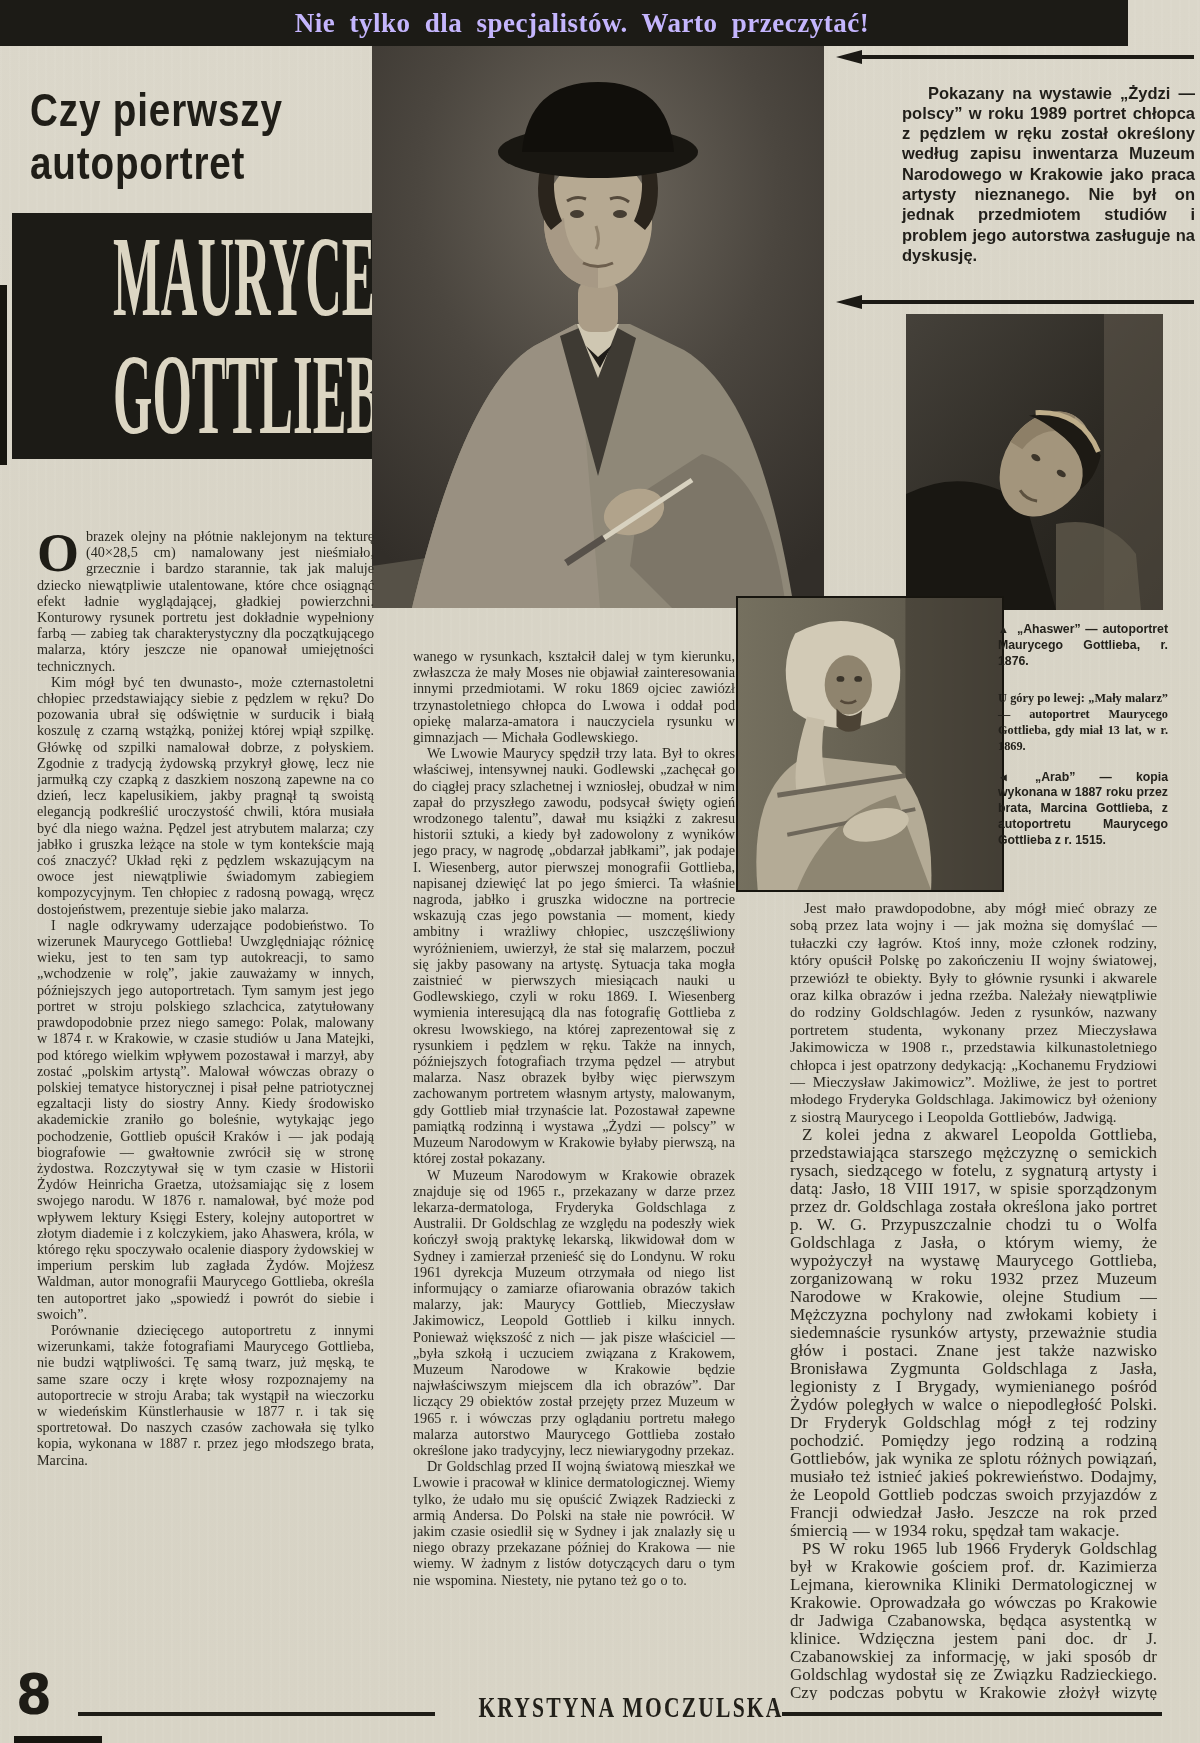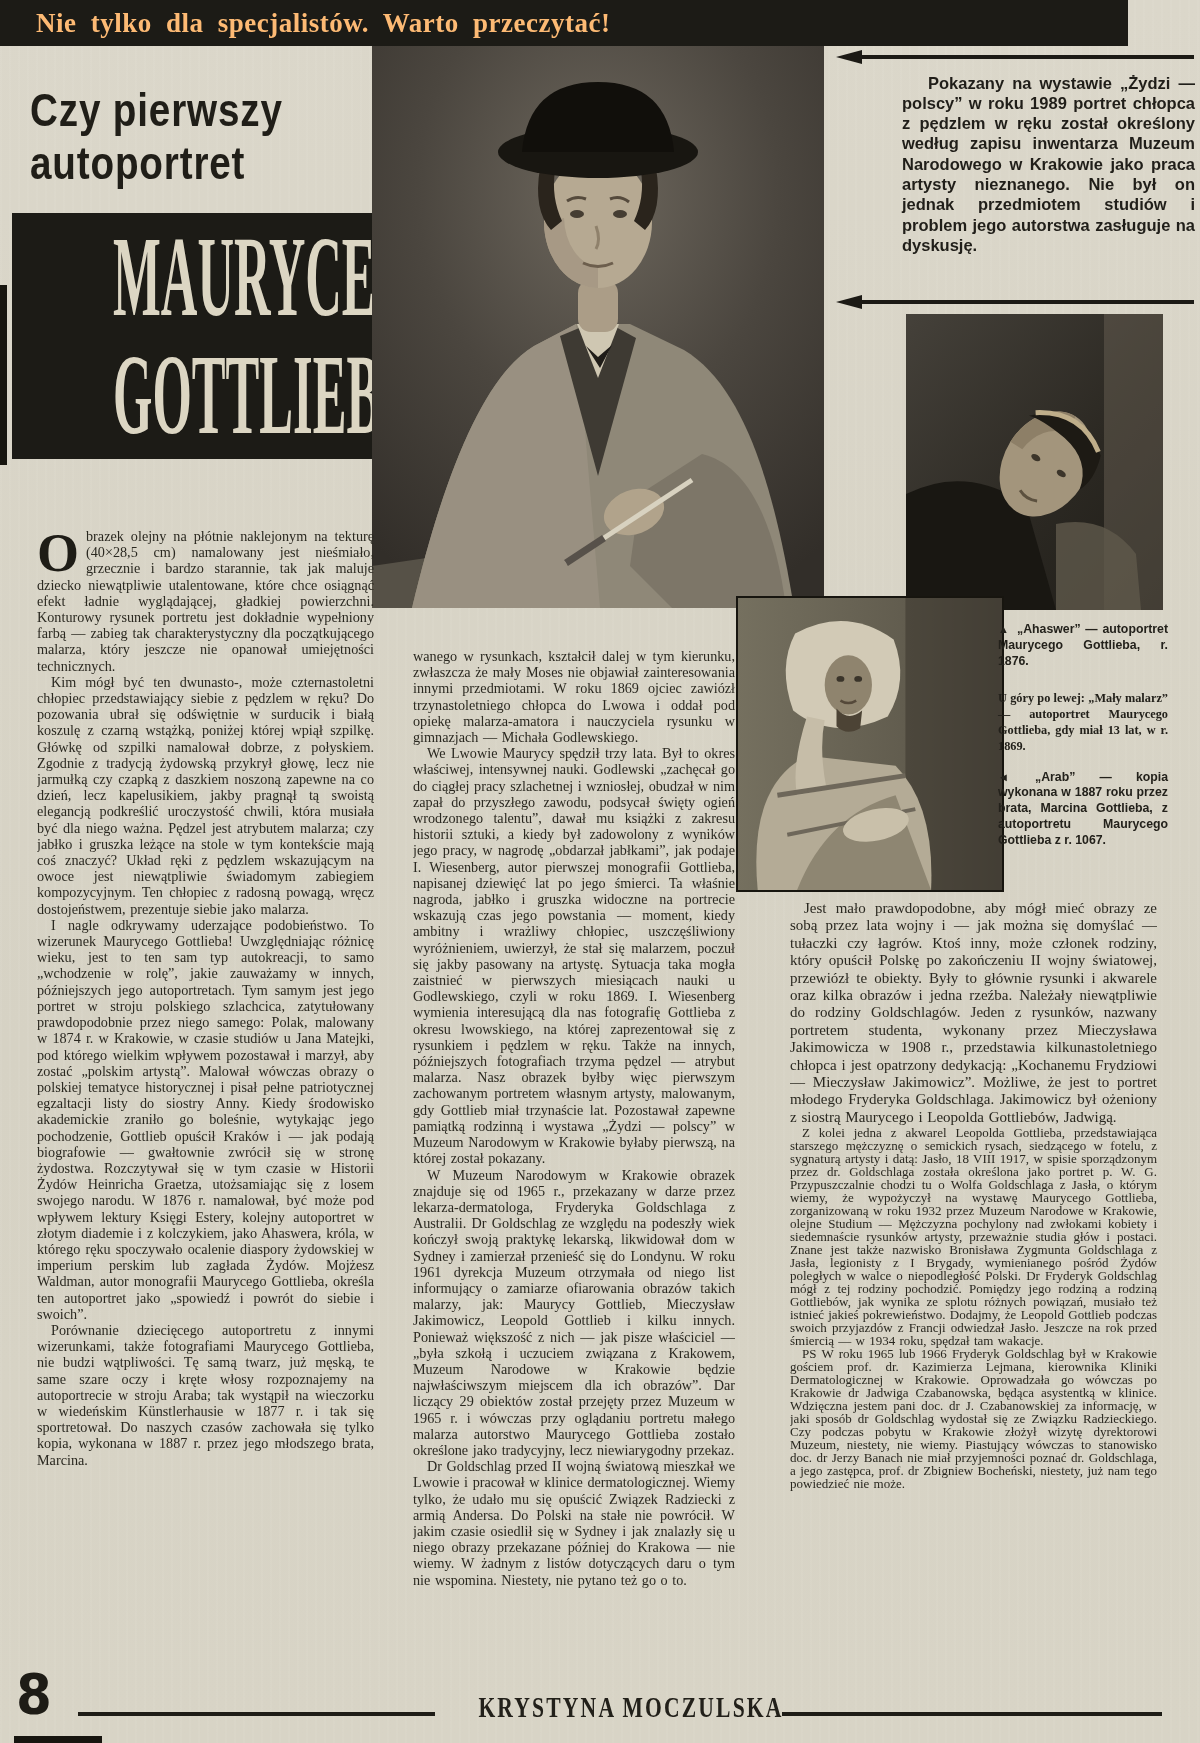--- a/index.html
+++ b/index.html
@@ -7,23 +7,24 @@
     position:relative;width:1200px;height:1743px;margin:0 auto;overflow:hidden;
     background:
       repeating-linear-gradient(90deg, rgba(255,255,255,.045) 0 2px, rgba(0,0,0,0) 2px 9px),
       linear-gradient(#dbd7ca,#d6d2c4 60%, #d8d4c6);
     color:#2a2820;
     font-family:"Liberation Serif", serif;
   }
   
   .banner{position:absolute;left:0;top:0;width:1128px;height:46px;background:#1c1b16;}
   .banner span{
-    display:block;padding-left:36px;line-height:46px;color:#fdba74;
+    display:block;padding-left:36px;line-height:46px;color:#c4b5fd;
     font:bold 27px/46px "Liberation Serif", serif;letter-spacing:.5px;word-spacing:7px;
     white-space:nowrap;
+    text-align:center;
   }
   
   .kicker{position:absolute;left:30px;top:84px;color:#201e18;
     font:bold 46px/53px "Liberation Sans", sans-serif;
     transform:scaleX(.84);transform-origin:left top;letter-spacing:1px;white-space:nowrap;}
   .title-block{position:absolute;left:12px;top:213px;width:361px;height:246px;background:#1c1b16;
     display:flex;flex-direction:column;justify-content:center;gap:10px;overflow:hidden;}
   .title-line{
     font:bold 115px/108px "Liberation Serif", serif;color:#dcd6c3;text-align:center;
     transform:scaleX(.44);transform-origin:50% 50%;white-space:nowrap;letter-spacing:0;
@@ -33,42 +34,42 @@
   .photo svg{display:block;width:100%;height:100%;}
   .photo-main{left:372px;top:46px;width:452px;height:562px;}
   .photo-ahaswer{left:906px;top:314px;width:257px;height:296px;}
   .photo-arab{left:736px;top:596px;width:268px;height:296px;border:2px solid #17150f;box-sizing:border-box;}
   
   .arrow{position:absolute;width:358px;height:16px;}
   .arrow svg{display:block;}
   .arrow-top{left:836px;top:49px;}
   .arrow-bottom{left:836px;top:294px;}
   .intro{
-    position:absolute;left:902px;top:56px;width:293px;
+    position:absolute;left:902px;top:66px;width:293px;
     font:bold 16.5px/20.3px "Liberation Sans", sans-serif;color:#201e19;
     text-align:justify;text-indent:26px;
   }
   
   .captions{position:absolute;left:998px;top:622px;width:170px;
     font:bold 12.3px/15.8px "Liberation Sans", sans-serif;color:#23211b;text-align:justify;}
   .captions p{margin:0;}
   .cap-2{margin-top:22px !important;font-family:Liberation Serif, serif;}
   .cap-3{margin-top:15px !important;}
   .cap-marker{font-size:11px;letter-spacing:2px;}
   
   .col{position:absolute;text-align:justify;}
   .col p{margin:0;text-indent:14px;}
   .col p.noindent{text-indent:0;}
   .col-left{left:37px;top:528px;width:337px;height:1148px;overflow:hidden;
     font-size:14.2px;line-height:16.2px;word-spacing:1px;}
   .col-mid{left:413px;top:648px;width:322px;height:1072px;overflow:hidden;
     font-size:14.2px;line-height:16.2px;word-spacing:1px;}
   .col-right{left:790px;top:900px;width:367px;height:800px;overflow:hidden;
     font-size:15px;line-height:17.4px;word-spacing:1px;}
-  .col-right p.small{font-size:13px;line-height:13px;text-indent:12px;}
+  .col-right p.small{font-size:17px;line-height:18px;text-indent:12px;}
   .dropcap{
     float:left;font:bold 54px/44px "Liberation Serif", serif;color:#1e1c16;
     margin:3px 7px 0 0;
   }
   
   .page-number{position:absolute;left:16px;top:1664px;
     font:bold 56px/60px "DejaVu Sans", sans-serif;color:#1e1c16;transform:scaleX(.92);transform-origin:left top;}
   .rule{position:absolute;height:4px;background:#1e1c16;top:1712px;}
   .rule-left{left:78px;width:357px;}
   .rule-right{left:782px;width:380px;}
@@ -199,21 +200,21 @@
       <path d="M100 112 q12 14 26 2 l-2 18 q-14 8 -24 -2 Z" fill="#4c4335"></path>
       <path d="M40 200 L170 180" stroke="#6e675a" stroke-width="5" fill="none"></path>
       <path d="M50 240 L180 214" stroke="#6e675a" stroke-width="4" fill="none"></path>
       <ellipse cx="140" cy="230" rx="34" ry="16" fill="#c9c0aa" transform="rotate(-12 140 230)"></ellipse>
     </svg>
   </div>
 
   <div class="captions">
     <p class="cap-1"><span class="cap-marker">▲</span> <span>„Ahaswer” — autoportret Maurycego Gottlieba, r. 1876.</span></p>
     <p class="cap-2">U góry po lewej: „Mały malarz” — autoportret Maurycego Gottlieba, gdy miał 13 lat, w r. 1869.</p>
-    <p class="cap-3"><span class="cap-marker">◄</span> <span>„Arab” — kopia wykonana w 1887 roku przez brata, Marcina Gottlieba, z autoportretu Maurycego Gottlieba z r. 1067.</span></p>
+    <p class="cap-3"><span class="cap-marker">◄</span> <span>„Arab” — kopia wykonana w 1887 roku przez brata, Marcina Gottlieba, z autoportretu Maurycego Gottlieba z r. 1515.</span></p>
   </div>
 
   <div class="col col-left">
     <p class="noindent"><span class="dropcap">O</span><span>brazek olejny na płótnie naklejonym na tekturę (40×28,5 cm) namalowany jest nieśmiało, grzecznie i bardzo starannie, tak jak maluje dziecko niewątpliwie utalentowane, które chce osiągnąć efekt ładnie wyglądającej, gładkiej powierzchni. Konturowy rysunek portretu jest dokładnie wypełniony farbą — zabieg tak charakterystyczny dla początkującego malarza, który jeszcze nie opanował umiejętności technicznych.</span></p>
     <p>Kim mógł być ten dwunasto-, może czternastoletni chłopiec przedstawiający siebie z pędzlem w ręku? Do pozowania ubrał się odświętnie w surducik i białą koszulę z czarną wstążką, poniżej której wpiął szpilkę. Główkę od szpilki namalował dobrze, z połyskiem. Zgodnie z tradycją żydowską przykrył głowę, lecz nie jarmułką czy czapką z daszkiem noszoną zapewne na co dzień, lecz kapelusikiem, jakby pragnął tą swoistą elegancją podkreślić uroczystość chwili, która musiała być dla niego ważna. Pędzel jest atrybutem malarza; czy jabłko i gruszka leżące na stole w tym kontekście mają coś znaczyć? Układ ręki z pędzlem wskazującym na owoce jest niewątpliwie świadomym zabiegiem kompozycyjnym. Ten chłopiec z radosną powagą, wręcz dostojeństwem, prezentuje siebie jako malarza.</p>
     <p>I nagle odkrywamy uderzające podobieństwo. To wizerunek Maurycego Gottlieba! Uwzględniając różnicę wieku, jest to ten sam typ autokreacji, to samo „wchodzenie w rolę”, jakie zauważamy w innych, późniejszych jego autoportretach. Tym samym jest jego portret w stroju polskiego szlachcica, zatytułowany prawdopodobnie przez niego samego: Polak, malowany w 1874 r. w Krakowie, w czasie studiów u Jana Matejki, pod którego wielkim wpływem pozostawał i marzył, aby zostać „polskim artystą”. Malował wówczas obrazy o polskiej tematyce historycznej i pisał pełne patriotycznej egzaltacji listy do siostry Anny. Kiedy środowisko akademickie zraniło go boleśnie, wytykając jego pochodzenie, Gottlieb opuścił Kraków i — jak podają biografowie — gwałtownie zwrócił się w stronę żydostwa. Rozczytywał się w tym czasie w Historii Żydów Heinricha Graetza, utożsamiając się z losem swojego narodu. W 1876 r. namalował, być może pod wpływem lektury Księgi Estery, kolejny autoportret w złotym diademie i z kolczykiem, jako Ahaswera, króla, w którego ręku spoczywało ocalenie diaspory żydowskiej w imperium perskim lub zagłada Żydów. Mojżesz Waldman, autor monografii Maurycego Gottlieba, określa ten autoportret jako „spowiedź i powrót do siebie i swoich”.</p>
     <p>Porównanie dziecięcego autoportretu z innymi wizerunkami, także fotografiami Maurycego Gottlieba, nie budzi wątpliwości. Tę samą twarz, już męską, te same szare oczy i kręte włosy rozpoznajemy na autoportrecie w stroju Araba; tak wystąpił na wieczorku w wiedeńskim Künstlerhausie w 1877 r. i tak się sportretował. Do naszych czasów zachowała się tylko kopia, wykonana w 1887 r. przez jego młodszego brata, Marcina.</p>
   </div>
 
   <div class="col col-mid">

